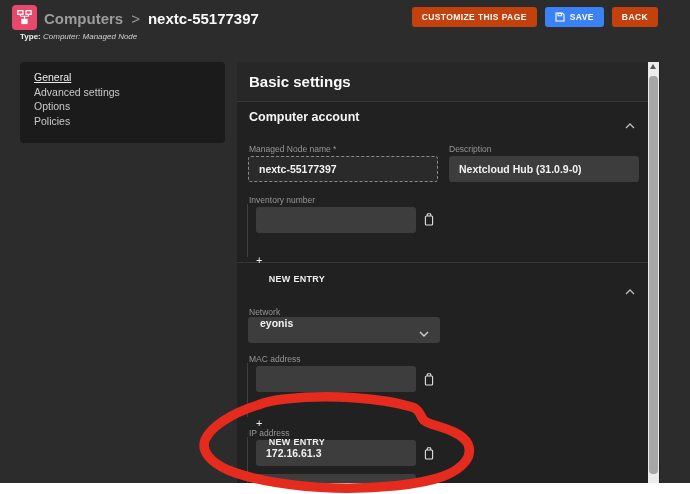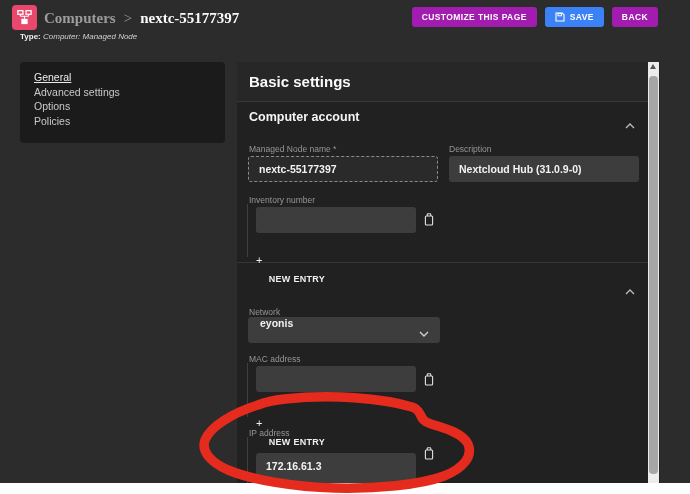--- a/index.html
+++ b/index.html
@@ -7,27 +7,27 @@
   #screen {
     position:relative; width:690px; height:494px; overflow:hidden;
     background:#ffffff; font-family:"Liberation Sans", sans-serif;
   }
   #app-bg { position:absolute; left:0; top:0; width:690px; height:483px; background:#2c2c2c; }
 
   
   .app-icon { position:absolute; left:12px; top:5px; width:25px; height:25px;
     border-radius:4px; background:#e8486b; display:flex; align-items:center; justify-content:center; }
   .crumbs { position:absolute; left:44px; top:6px; height:24px; display:flex;
-    align-items:center; gap:8px; font-size:15px; font-weight:700;font-family:Liberation Serif, serif; }
+    align-items:center; gap:8px; font-size:15px; font-weight:700; }
   .crumb { color:#9c9c9c; }
   .crumb-sep { color:#9c9c9c; font-weight:400; }
   .crumb-title { color:#fafafa; }
   .topbtns { position:absolute; top:7px; right:32px; display:flex; gap:8px; }
   .tbtn { height:20px; display:flex; align-items:center; gap:5px; padding:0 10px;
-    background:#a21caf; border:none; border-radius:3px; color:#fff;
+    background:#c2410c; border:none; border-radius:3px; color:#fff;
     font-family:"Liberation Sans", sans-serif; font-size:8.5px; font-weight:700;
     letter-spacing:.4px; cursor:pointer; }
   .tbtn.save { background:#3b82f6; }
   .meta { position:absolute; left:20px; top:32px; font-size:8px; line-height:9.5px; color:#d8d8d8; }
   .meta b { color:#f0f0f0; }
   .meta i { color:#cfcfcf; }
 
   
   .sidebar { position:absolute; left:20px; top:62px; width:205px; height:81px;
     background:#1b1b1b; border-radius:4px; padding:8px 0 0 14px; }
@@ -182,21 +182,21 @@
         <rect x="2.4" y="4" width="7.2" height="9" rx="1" fill="none" stroke="#e2e2e2" stroke-width="1.1"></rect>
       </svg>
     </button>
     <button class="new-entry over-red" style="left:19px; top:336px;">
       <span class="plus">+</span>
       <span class="ne-label">NEW ENTRY</span>
     </button>
 
     <div class="flabel" style="left:12px; top:366px;">IP address</div>
     <div class="vline" style="left:10px; top:375px; height:46px;"></div>
-    <input class="inp" style="left: 19px; top: 378px; width: 160px; margin-top: 13px;" readonly="" value="172.16.61.3">
+    <input class="inp" style="left: 19px; top: 378px; width: 160px;" readonly="" value="172.16.61.3">
     <button class="trash" style="left:185px; top:384px;">
       <svg width="12" height="14" viewBox="0 0 12 14">
         <path d="M4.2 4 v-1.4 q0-0.9 0.9-0.9 h1.8 q0.9 0 0.9 0.9 V4" fill="none" stroke="#e2e2e2" stroke-width="1.1"></path>
         <rect x="2.4" y="4" width="7.2" height="9" rx="1" fill="none" stroke="#e2e2e2" stroke-width="1.1"></rect>
       </svg>
     </button>
 
     <input class="inp" style="left: 19px; top: 412px; width: 160px;" readonly="">
   </div>
 

